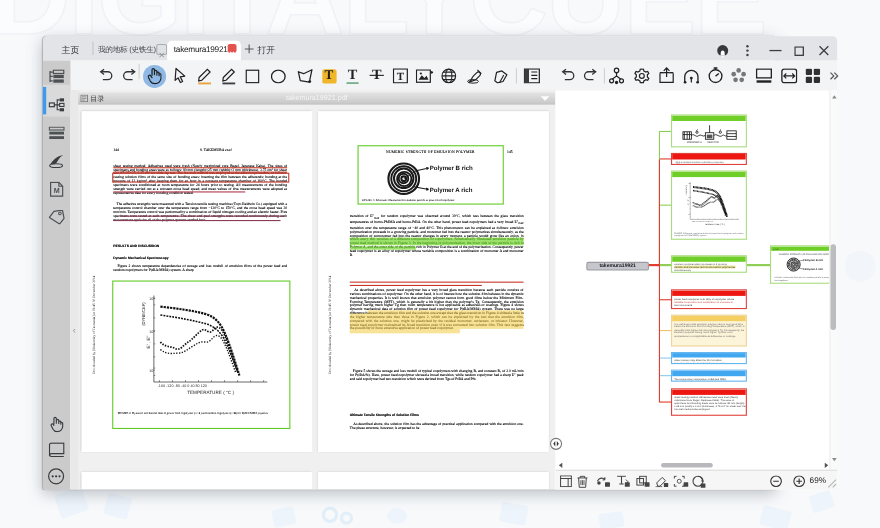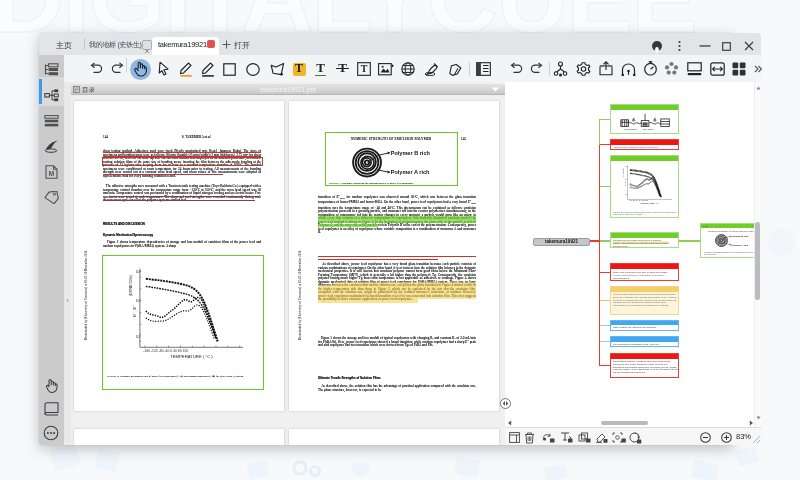--- a/index.html
+++ b/index.html
@@ -1,20 +1,20 @@
 <!DOCTYPE html>
 <html><head>
 <meta charset="utf-8">
 <style>
   html,body{margin:0;padding:0;}
   body{width:800px;height:480px;position:relative;overflow:hidden;background:#f7f9fb;font-family:"Liberation Sans",sans-serif;}
   .abs{position:absolute;}
   #wm{position:absolute;left:-8px;top:-60px;width:900px;font-family:"Liberation Sans",sans-serif;font-weight:bold;font-size:100px;letter-spacing:-2px;color:rgba(255,255,255,0.5);-webkit-text-stroke:1.4px #eff2f6;white-space:nowrap;}
   .deco{position:absolute;background:#e7f1fa;border-radius:2px;opacity:0.62;}
-  #win{position:absolute;left:39px;top:33px;width:666px;height:412px;background:#fff;border-radius:4px 4px 2px 2px;box-shadow:0 4px 14px rgba(80,90,100,0.35),0 0 1px rgba(0,0,0,0.3);padding-left:28px;}
+  #win{position:absolute;left:39px;top:33px;width:666px;height:412px;background:#fff;border-radius:4px 4px 2px 2px;box-shadow:0 4px 14px rgba(80,90,100,0.35),0 0 1px rgba(0,0,0,0.3);}
   
   #tabbar{position:absolute;left:0;top:0;width:722px;height:22px;background:#e2e4e7;border-radius:4px 4px 0 0;}
   .tabtxt{position:absolute;font-size:8px;color:#454a4f;top:6px;white-space:nowrap;}
   #activetab{position:absolute;left:113px;top:4px;width:67px;height:18px;background:#fff;border-radius:4px 4px 0 0;}
   .closebox{position:absolute;width:8px;height:8px;border-radius:2px;}
   
   #toolbar{position:absolute;left:0px;top:22px;width:722px;height:27px;background:#f3f4f5;border-bottom:1px solid #e4e4e4;}
   
   #sidebar{position:absolute;left:0;top:22px;width:25px;height:390px;background:#cbcbcb;border-radius:0 0 0 2px;}
   #sidestrip{position:absolute;left:25px;top:49px;width:7px;height:363px;background:#e9e9e9;border-right:1px solid #dcdcdc;}
@@ -530,21 +530,21 @@
           <rect x="8" y="7.5" width="4.3" height="4" fill="#444" rx="0.5"></rect>
         </svg>
       <svg class="abs" style="left:195px;top:4px;" width="11" height="11" viewBox="0 0 13 13">
           <circle cx="6.5" cy="6.5" r="5.7" fill="none" stroke="#333" stroke-width="1.2"></circle>
           <path d="M3.5 6.5 H9.5" stroke="#333" stroke-width="1.2"></path>
         </svg>
       <svg class="abs" style="left:216px;top:4px;" width="11" height="11" viewBox="0 0 13 13">
           <circle cx="6.5" cy="6.5" r="5.7" fill="none" stroke="#333" stroke-width="1.2"></circle>
           <path d="M3.5 6.5 H9.5 M6.5 3.5 V9.5" stroke="#333" stroke-width="1.2"></path>
         </svg>
-      <div class="abs" style="left:231px;top:4px;font-size:7.5px;color:#222;">83%</div>
+      <div class="abs" style="left:231px;top:4px;font-size:7.5px;color:#222;">69%</div>
     </div>
   <svg class="abs" style="left:246px;top:352px;" width="10" height="10" viewBox="0 0 10 10">
         <path d="M9 2 L2 9 M9 6 L6 9" stroke="#b5b5b5" stroke-width="1"></path>
       </svg>
     </div>
 
   <div class="abs" style="left:461px;top:365px;width:11px;height:11px;border-radius:50%;background:#fff;border:1px solid #777;box-sizing:border-box;">
     <svg width="9" height="9" viewBox="0 0 9 9" style="position:absolute;left:0;top:0;">
         <path d="M3.8 2 L2 4.5 L3.8 7 Z M5.2 2 L7 4.5 L5.2 7 Z" fill="#333"></path>
       </svg>

